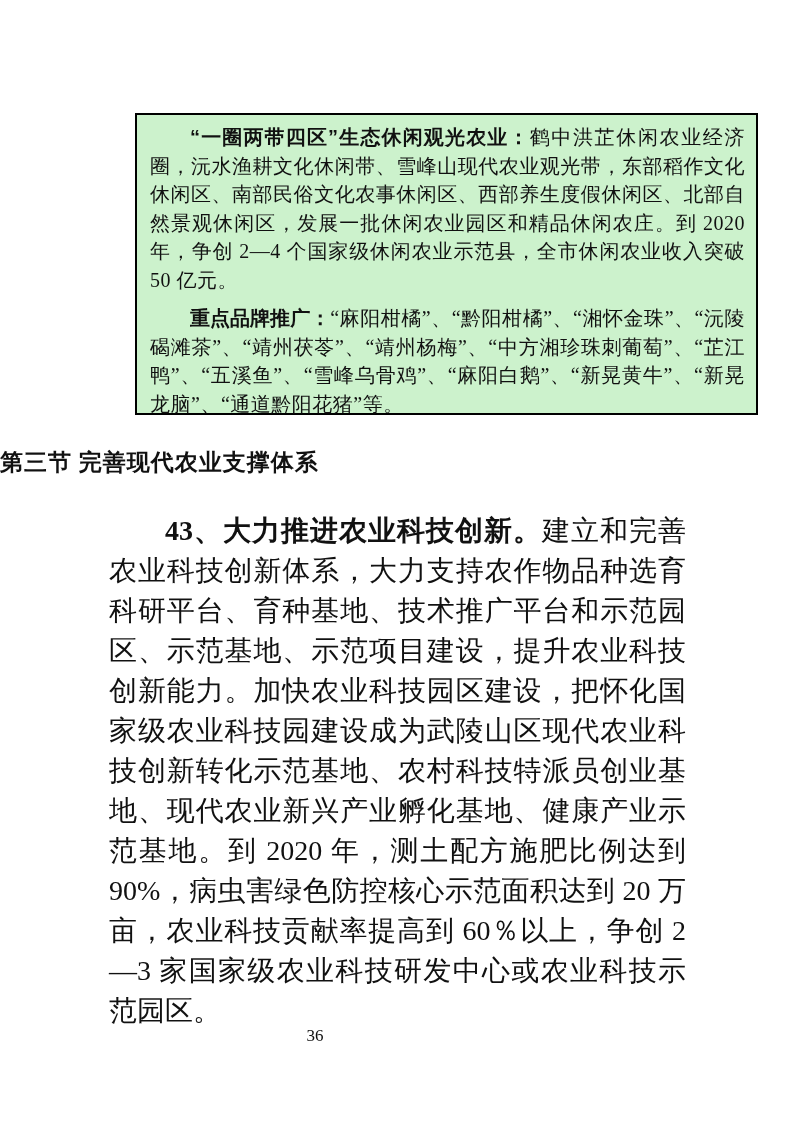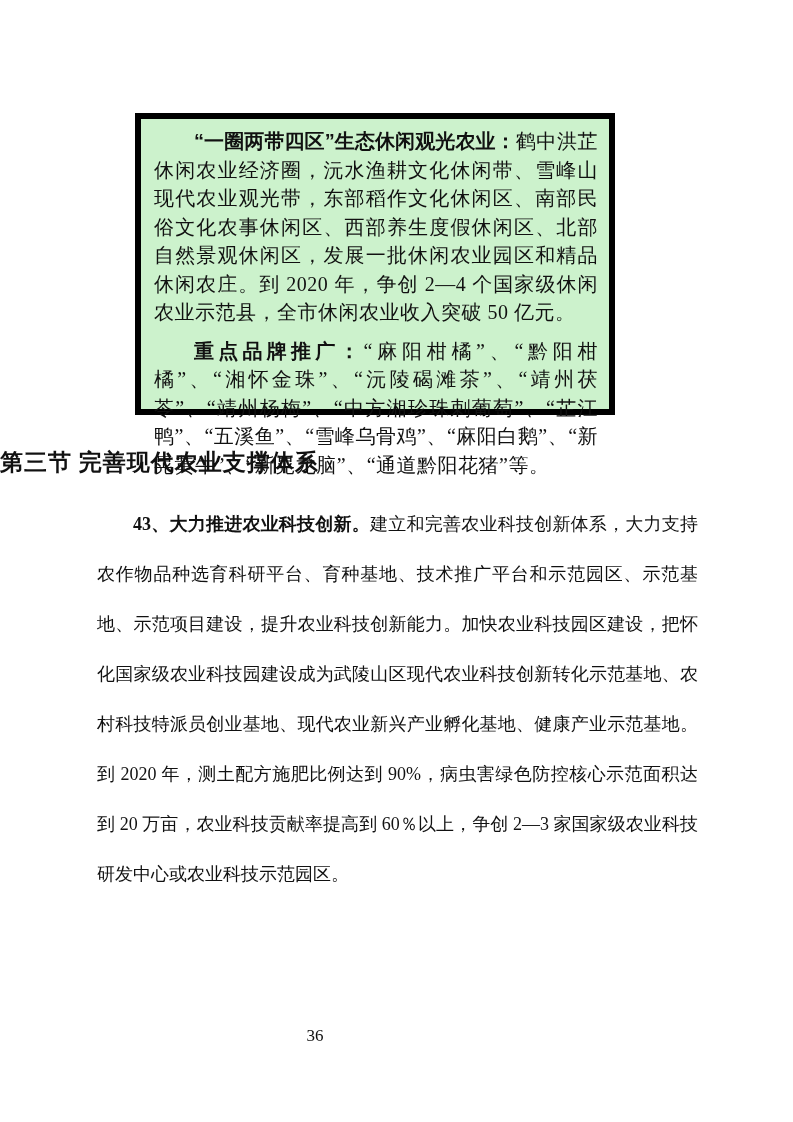--- a/index.html
+++ b/index.html
@@ -14,24 +14,24 @@
     background: #ffffff;
     font-family: "Liberation Serif", "DejaVu Serif", serif;
     color: #111111;
     overflow: hidden;
   }
   
   .highlight-box {
     position: absolute;
     left: 135px;
     top: 113px;
-    width: 480px;
+    width: 623px;
     height: 302px;
     box-sizing: border-box;
-    border: 6px solid #a16207;
+    border: 2px solid #a16207;
     background: #ccf2cc;
     padding: 8px 11px 8px 13px;
   }
   .box-para {
     margin: 0;
     font-size: 20px;
     line-height: 28.5px;
     text-align: justify;
     text-indent: 2em;
     letter-spacing: 0.5px;
@@ -57,23 +57,23 @@
     letter-spacing: 1px;
   }
   
   .body-text {
     position: absolute;
     left: 97px;
     top: 499px;
     width: 601px;
   }
   .body-para {
-    margin: 0;
-    font-size: 18px;
-    line-height: 50px;
+    margin: 12px;
+    font-size: 28px;
+    line-height: 40px;
     text-align: justify;
     text-indent: 2em;
   }
   .body-lead {
     font-weight: bold;
   }
   
   .page-number {
     position: absolute;
     left: 0;

